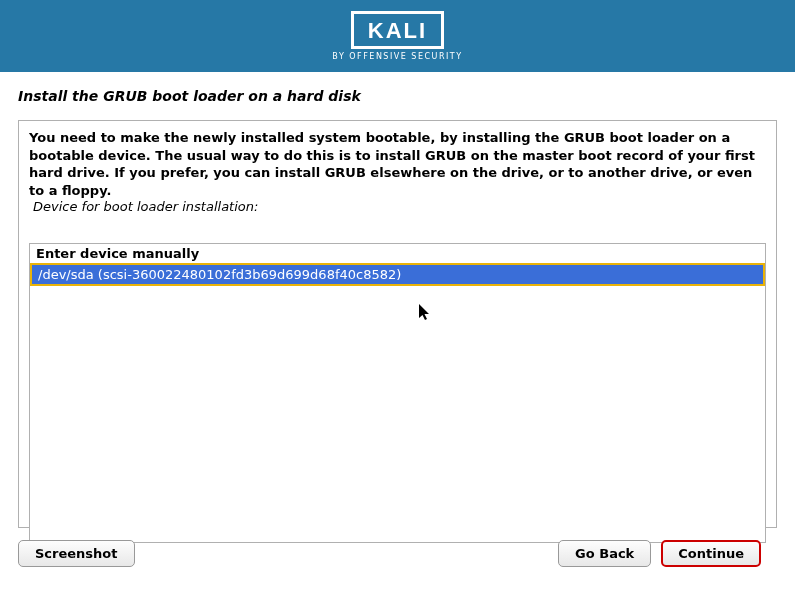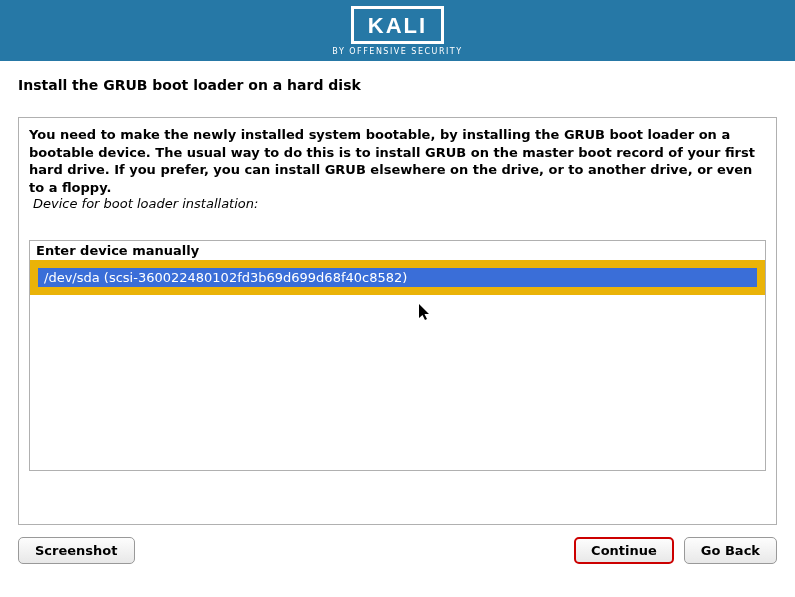--- a/index.html
+++ b/index.html
@@ -10,21 +10,21 @@
     body {
       font-family: "DejaVu Sans", Verdana, Arial, sans-serif;
       font-size: 13px;
       background: #ffffff;
       width: 795px;
       height: 597px;
       overflow: hidden;
     }
     .header {
       background: #2678a6;
-      height: 61px;
+      height: 72px;
       display: flex;
       flex-direction: column;
       justify-content: center;
       align-items: center;
     }
     .logo-box {
       border: 3px solid #ffffff;
       padding: 4px 14px 2px 14px;
       display: inline-block;
     }
@@ -41,22 +41,23 @@
       letter-spacing: 1.5px;
       margin-top: 3px;
       text-align: left;
     }
     .content {
       padding: 16px 18px 0 18px;
     }
     .page-title {
       font-weight: bold;
       font-size: 14px;
-      margin-bottom: 24px;
+      margin-bottom: 16px;
       color: #000000;
+      font-style: italic;
     }
     .instructions-box {
       border: 1px solid #b0b0b0;
       padding: 8px 10px 10px 10px;
       height: 408px;
     }
     .instructions-text {
       font-weight: bold;
       font-size: 13px;
       line-height: 1.35;
@@ -65,40 +66,40 @@
     }
     .subtitle-text {
       font-style: italic;
       font-size: 13px;
       color: #000000;
       margin-bottom: 29px;
       padding-left: 4px;
     }
     .device-list {
       border: 1px solid #b0b0b0;
-      height: 231px;
+      height: 300px;
       background: #ffffff;
     }
     .device-item {
       padding: 2px 6px;
       font-size: 13px;
       font-weight: bold;
       cursor: pointer;
     }
     .device-item.selected {
       background: #3a6ed8;
       color: #ffffff;
       font-weight: normal;
-      border: 8px solid #eab308;
+      border: 2px solid #eab308;
     }
     .footer {
       display: flex;
       justify-content: space-between;
       align-items: center;
-      padding: 12px 18px 0 18px;
+      padding: 12px 34px 0 18px;
     }
     .footer-right {
       display: flex;
       gap: 10px;
     }
     .btn {
       background: linear-gradient(to bottom, #fdfdfd, #e8e8e8);
       border: 1px solid #999;
       border-radius: 5px;
       padding: 5px 16px;
@@ -139,22 +140,22 @@
     <div class="device-list">
       <div class="device-item">Enter device manually</div>
       <div class="device-item selected">/dev/sda  (scsi-360022480102fd3b69d699d68f40c8582)</div>
     </div>
   </div>
 </div>
 
 <div class="footer">
   <button class="btn">Screenshot</button>
   <div class="footer-right">
+    <button class="btn">Go Back</button>
     <button class="btn highlighted">Continue</button>
-    <button class="btn">Go Back</button>
   </div>
 </div>
 
 <div class="cursor">
   <svg width="14" height="18" viewBox="0 0 14 18">
     <path d="M0,0 L0,14 L3.5,11 L6,16 L8,15 L5.5,10 L10,10 Z" fill="#000000"></path>
   </svg>
 </div>
 
 </body></html>

